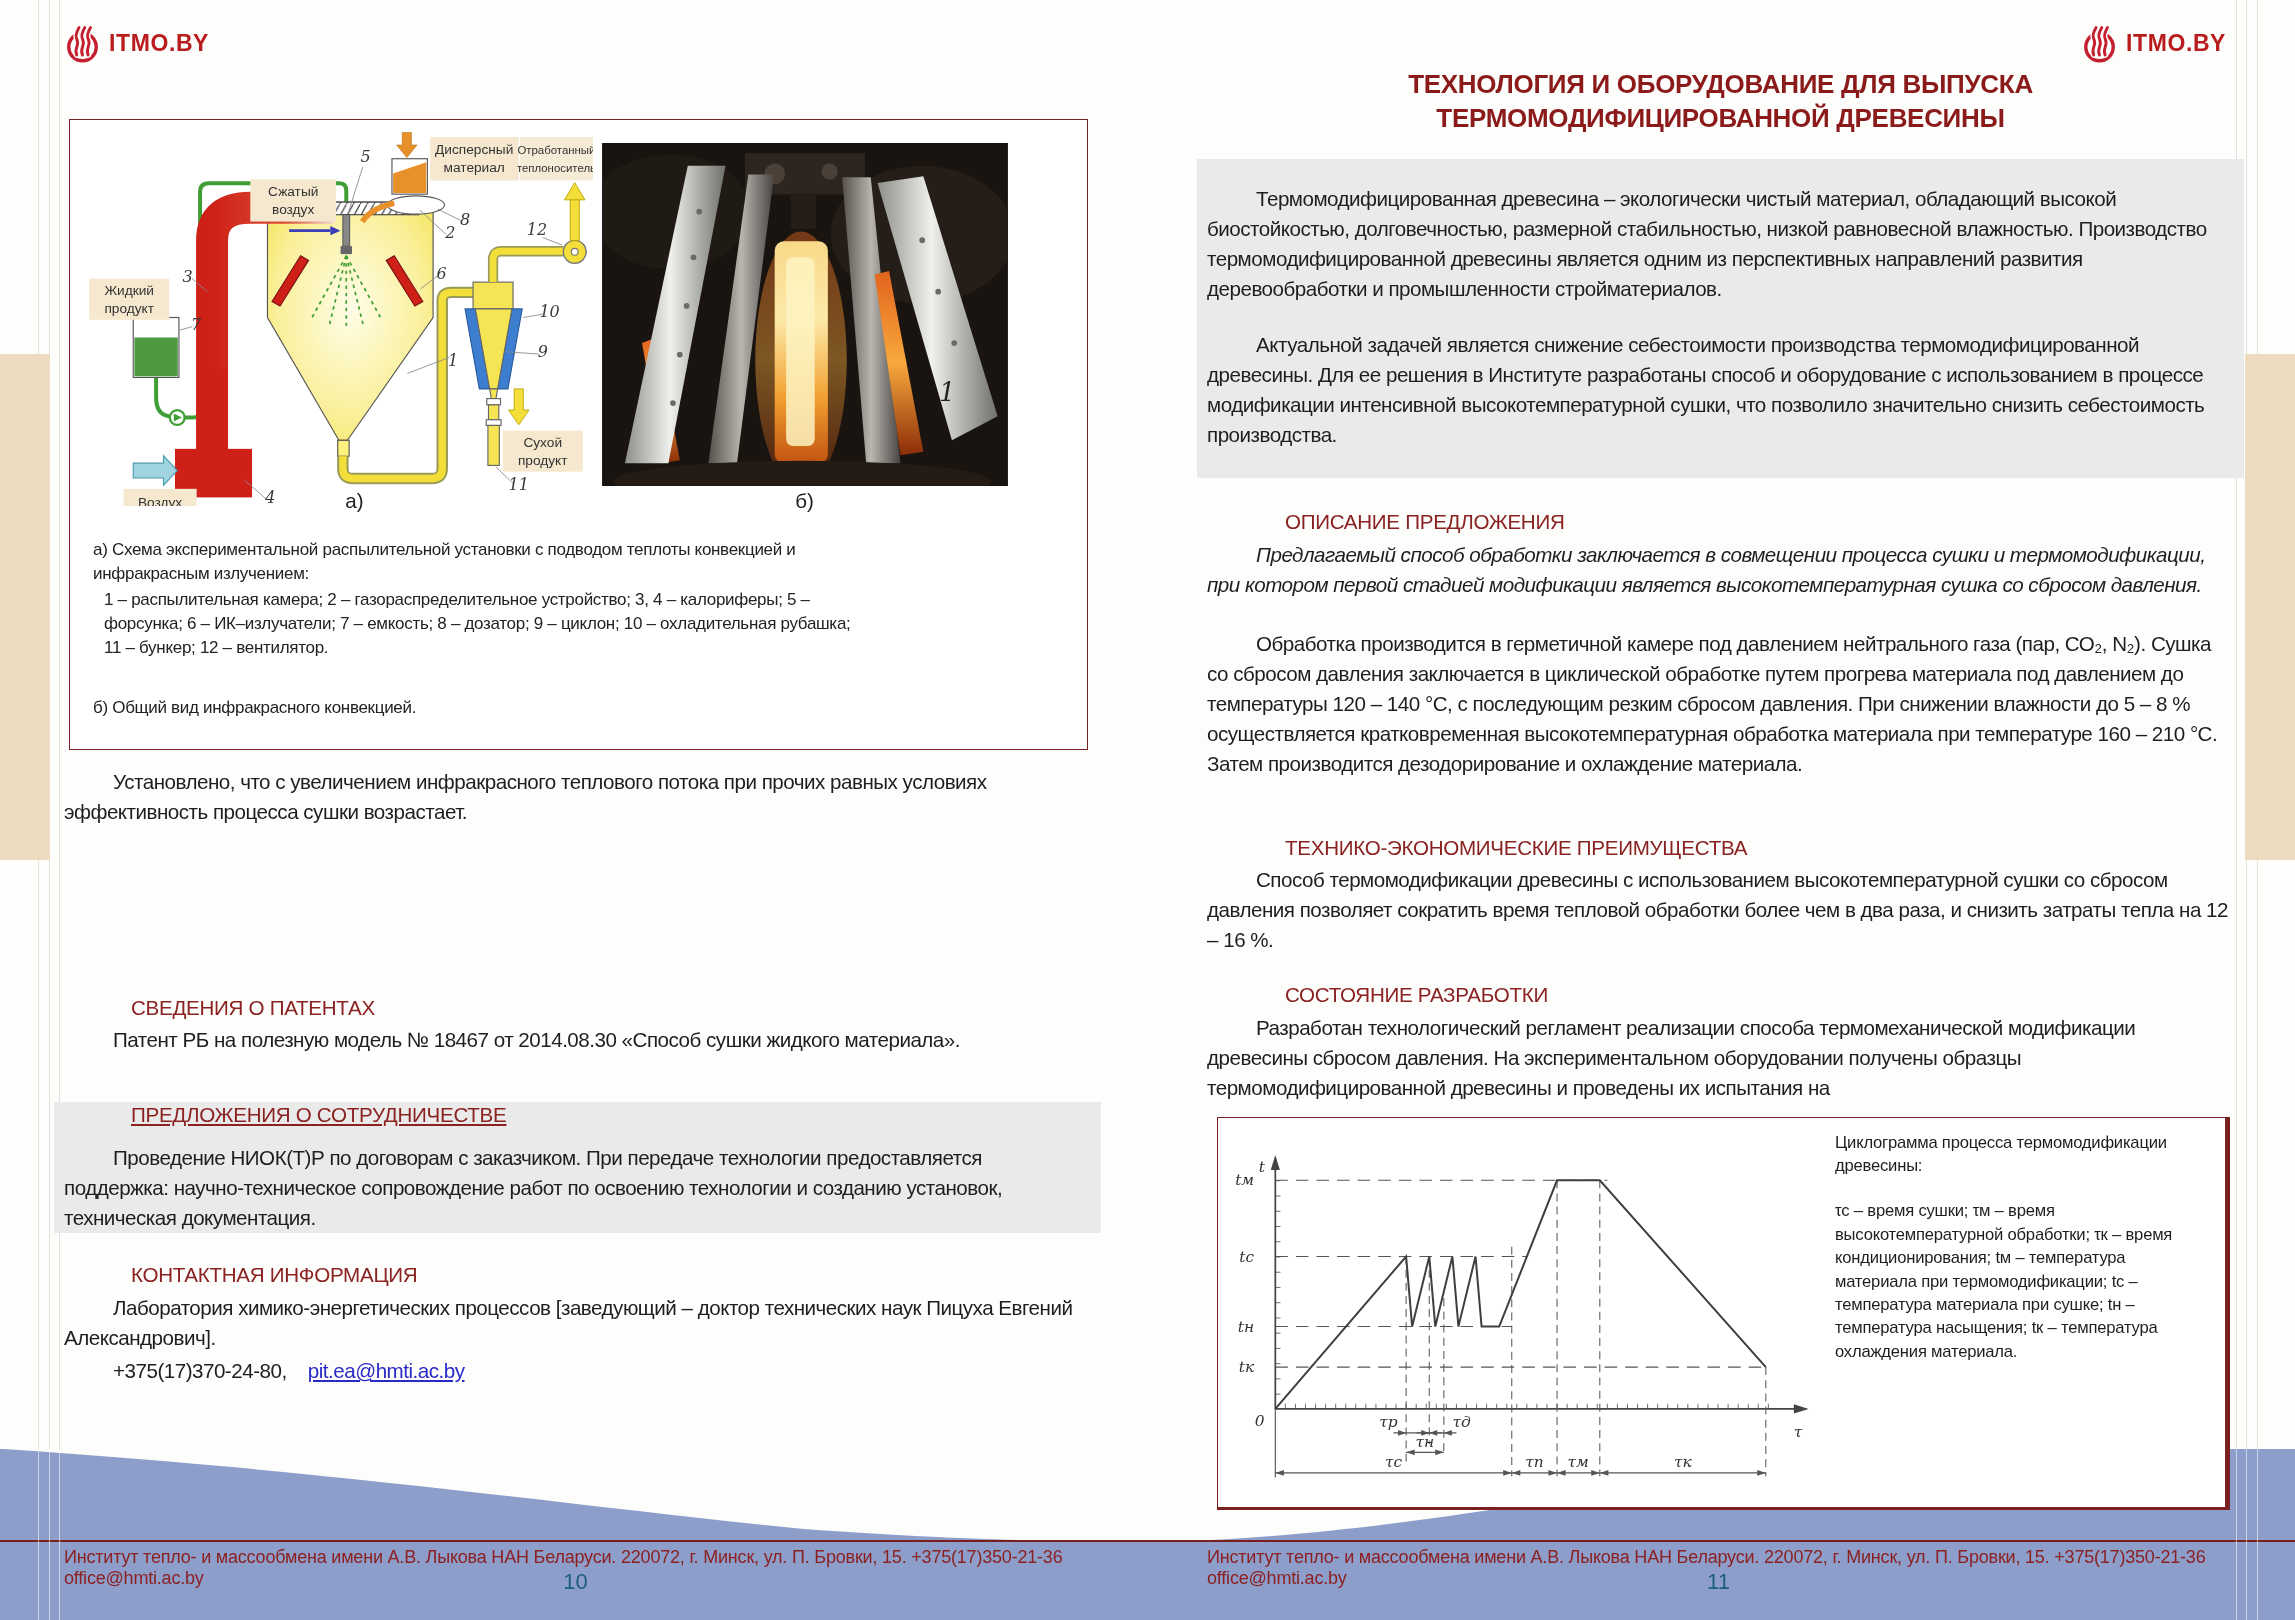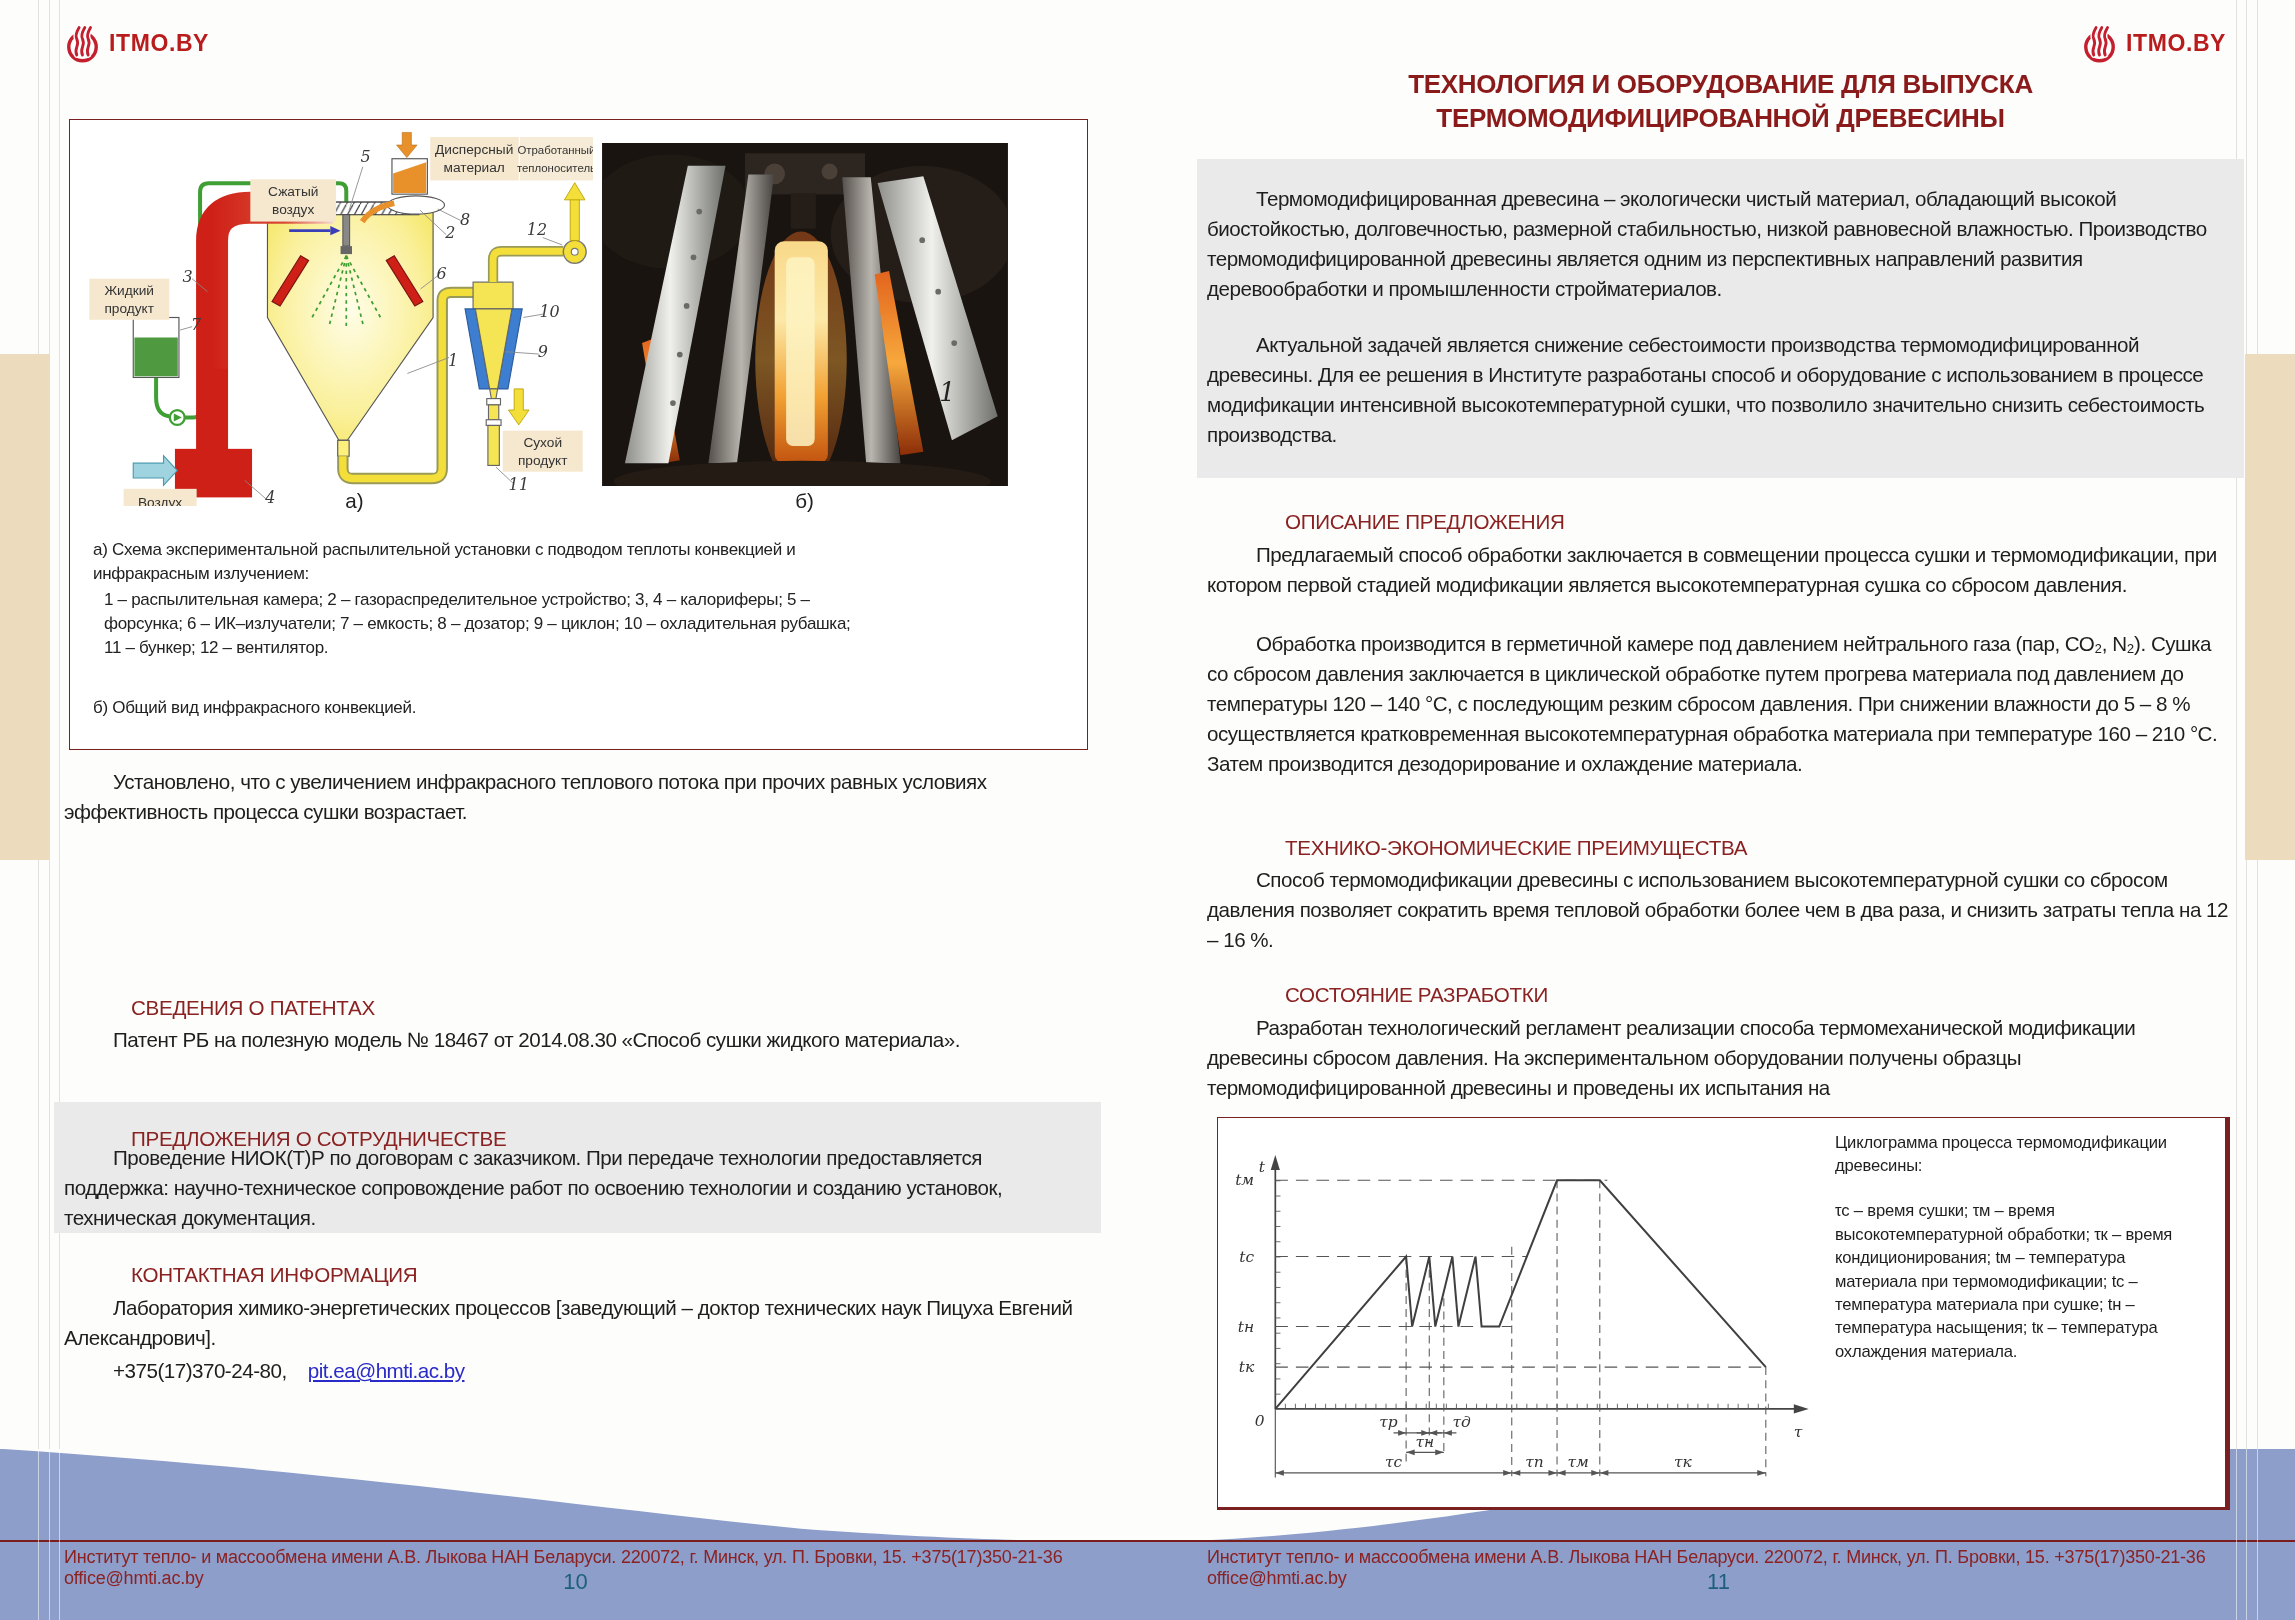--- a/index.html
+++ b/index.html
@@ -262,21 +262,21 @@
     <div class="fig-caption" style="top:468px;margin-left:11px;">1 – распылительная камера; 2 – газораспределительное устройство; 3, 4 – калориферы; 5 – форсунка;  6 – ИК–излучатели; 7 – емкость; 8 – дозатор; 9 – циклон; 10 – охладительная рубашка; 11 – бункер; 12 – вентилятор.</div>
     <div class="fig-caption" style="top:576px;">б) Общий вид инфракрасного конвекцией.</div>
   </div>
 
   <div class="par" style="top:767px;">Установлено, что с увеличением инфракрасного теплового потока при прочих равных условиях эффективность процесса сушки возрастает.</div>
 
   <div class="hred" style="left:131px;top:996px;">СВЕДЕНИЯ О ПАТЕНТАХ</div>
   <div class="par" style="top:1025px;">Патент РБ на полезную модель  № 18467 от 2014.08.30 «Способ сушки жидкого материала».</div>
 
   <div class="graybox" style="left:54px;top:1102px;width:1047px;height:131px;"></div>
-  <div class="hred" style="left:131px;top:1127px;">ПРЕДЛОЖЕНИЯ О СОТРУДНИЧЕСТВЕ</div>
+  <div class="hred" style="left:131px;top:1103px;text-decoration:underline;">ПРЕДЛОЖЕНИЯ О СОТРУДНИЧЕСТВЕ</div>
   <div class="par" style="top:1143px;">Проведение НИОК(Т)Р по договорам с заказчиком. При передаче технологии предоставляется поддержка: научно-техническое сопровождение работ по освоению технологии и созданию установок, техническая документация.</div>
 
   <div class="hred" style="left:131px;top:1263px;">КОНТАКТНАЯ ИНФОРМАЦИЯ</div>
   <div class="par" style="top:1293px;">Лаборатория химико-энергетических процессов [заведующий  – доктор технических наук Пицуха Евгений Александрович].</div>
   <div class="par" style="top:1356px;">
     <span>+375(17)370-24-80, </span><a class="email" href="#">pit.ea@hmti.ac.by</a>
   </div>
 
   <div class="logo" style="left:2081px;top:23px;">
     <svg width="37" height="40" viewBox="0 0 64 70">
@@ -298,21 +298,21 @@
   <div class="title">
     <div>ТЕХНОЛОГИЯ И ОБОРУДОВАНИЕ ДЛЯ ВЫПУСКА</div>
     <div>ТЕРМОМОДИФИЦИРОВАННОЙ ДРЕВЕСИНЫ</div>
   </div>
 
   <div class="graybox" style="left:1197px;top:159px;width:1047px;height:319px;"></div>
   <div class="par par-r" style="top:184px;">Термомодифицированная древесина – экологически чистый материал, обладающий высокой биостойкостью, долговечностью, размерной стабильностью, низкой равновесной влажностью. Производство термомодифицированной древесины является одним из перспективных направлений развития деревообработки и промышленности стройматериалов.</div>
   <div class="par par-r" style="top:330px;">Актуальной задачей является снижение себестоимости производства термомодифицированной древесины. Для ее решения в Институте разработаны способ и оборудование с использованием в процессе модификации интенсивной высокотемпературной сушки, что позволило значительно снизить себестоимость производства.</div>
 
   <div class="hred" style="left:1285px;top:510px;">ОПИСАНИЕ ПРЕДЛОЖЕНИЯ</div>
-  <div class="par par-r" style="top:540px;">Предлагаемый способ обработки заключается в совмещении процесса сушки и термомодификации, при котором первой стадией модификации является высокотемпературная сушка со сбросом давления.</div>
+  <div class="par par-r" style="top:540px;font-style:italic;">Предлагаемый способ обработки заключается в совмещении процесса сушки и термомодификации, при котором первой стадией модификации является высокотемпературная сушка со сбросом давления.</div>
   <div class="par par-r" style="top:629px;">Обработка производится в герметичной камере под давлением нейтрального газа (пар, СО₂, N₂). Сушка со сбросом давления заключается в циклической обработке путем прогрева материала под давлением до температуры 120 – 140 °С, с последующим резким сбросом давления. При снижении влажности до 5 – 8 % осуществляется кратковременная высокотемпературная обработка материала при температуре 160 – 210 °С. Затем производится дезодорирование и охлаждение материала.</div>
 
   <div class="hred" style="left:1285px;top:836px;">ТЕХНИКО-ЭКОНОМИЧЕСКИЕ ПРЕИМУЩЕСТВА</div>
   <div class="par par-r" style="top:865px;">Способ термомодификации древесины с использованием высокотемпературной сушки со сбросом давления позволяет сократить время тепловой обработки более чем в два раза, и снизить затраты тепла на  12 – 16 %.</div>
 
   <div class="hred" style="left:1285px;top:983px;">СОСТОЯНИЕ РАЗРАБОТКИ</div>
   <div class="par par-r" style="top:1013px;">Разработан технологический регламент реализации способа термомеханической модификации древесины сбросом давления. На экспериментальном оборудовании получены образцы термомодифицированной древесины и проведены их испытания на</div>
 
   <div class="chart-box">
     <svg id="cyclogram" style="position:absolute;left:2.9px;top:4.6px;" width="606" height="366" viewBox="0 0 1060 640">

